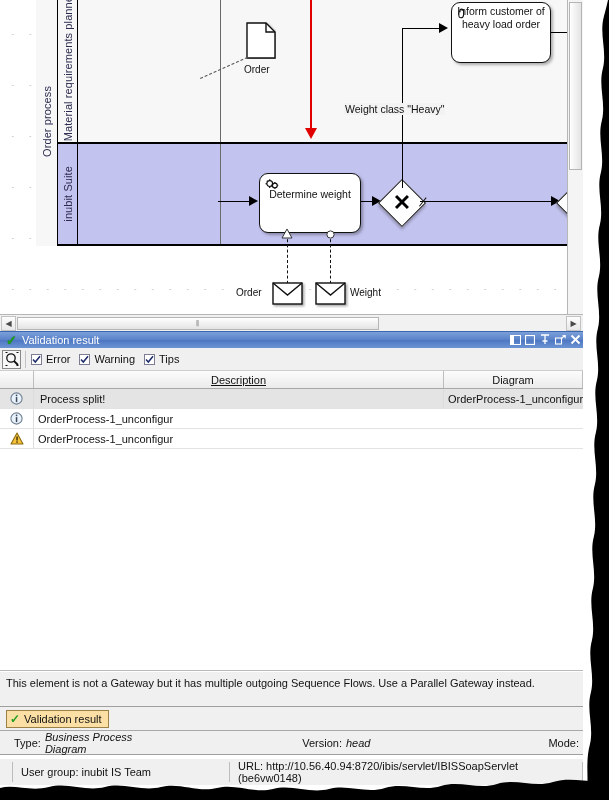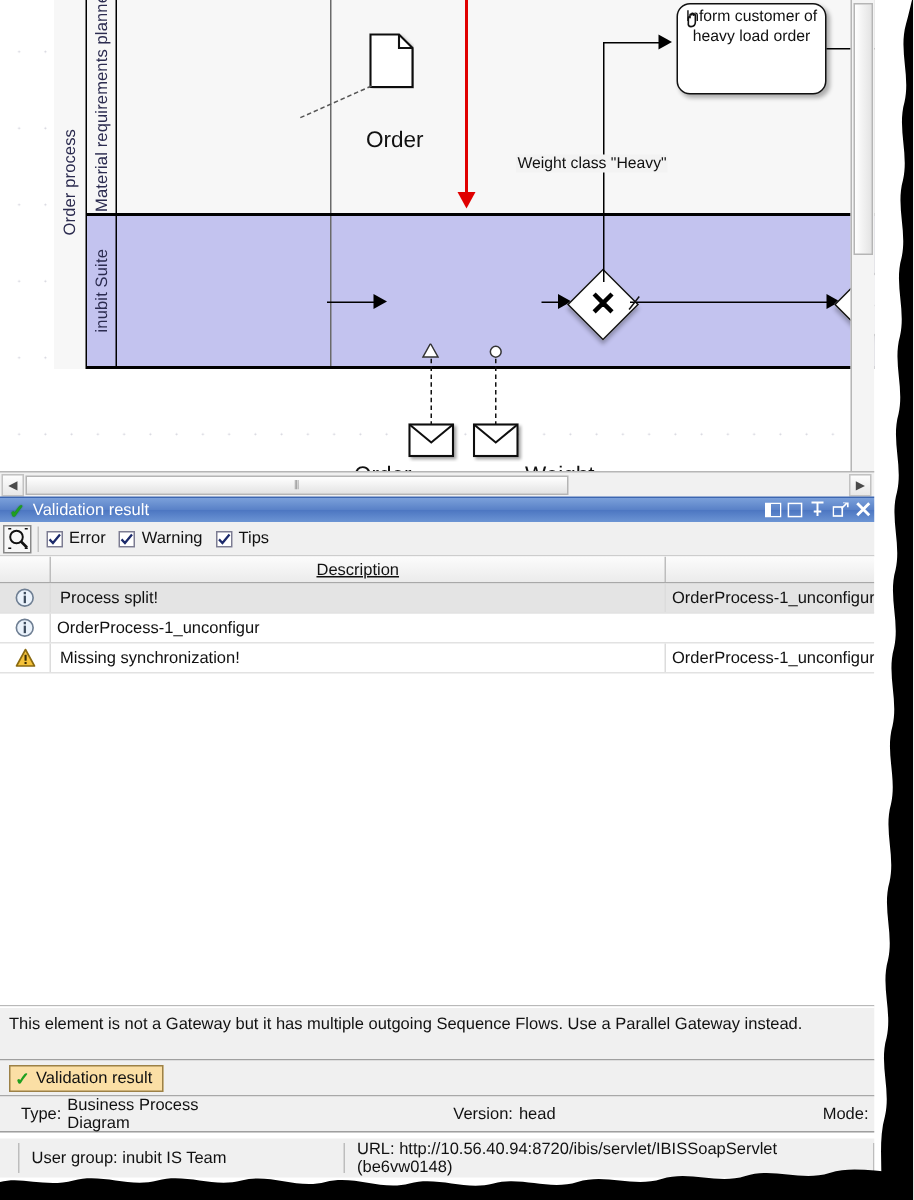--- a/index.html
+++ b/index.html
@@ -111,23 +111,22 @@
     width: 15px; height: 14px;
   }
 
   
   #data-order {
     position: absolute; left: 246px; top: 22px;
     width: 30px; height: 37px;
   }
   .doc-label {
     position: absolute;
-    font-size: 15px; color: #111;
+    font-size: 10px; color: #111;
     white-space: nowrap;
-    margin-top: 21px;
   }
 
   
   .gateway {
     position: absolute;
     width: 34px; height: 34px;
     background: #fff;
     border: 1.5px solid #111;
     transform: rotate(45deg);
     box-shadow: 2px 2px 3px rgba(0,0,0,.28);
@@ -361,21 +360,21 @@
   #statusbar {
     position: absolute; left: 0; top: 731px;
     width: 583px; height: 24px;
     background: #f0f0f0;
     border-bottom: 1px solid #9f9f9f;
     box-sizing: border-box;
     display: flex; align-items: center;
   }
   .sb-seg { font-size: 11px; color: #111; display: flex; align-items: center; }
   .sb-key { color: #111; margin-right: 4px; }
-  .sb-val { color: #111; }
+  .sb-val { color: #111; font-style: italic; }
 
   
   #bottombar {
     position: absolute; left: 0; top: 759px;
     width: 583px; height: 26px;
     background: #f0f0f0;
     box-sizing: border-box;
     display: flex; align-items: center;
   }
   #bb-gap { width: 12px; height: 20px; border-right: 1px solid #bdbdbd; }
@@ -448,20 +447,41 @@
     <div class="doc-label" style="left:244px; top:64px;">Order</div>
 
     <div class="dotted-assoc" style="left:200px; top:78px; width:52px; transform: rotate(-24deg);"></div>
 
     <div class="red-line" style="left:310px; top:-6px; height:134px;"></div>
     <div class="arrow-d-red" style="left:305px; top:128px;"></div>
 
     <div class="line hline" style="left:218px; top:201px; width:34px;"></div>
     <div class="arrow-r" style="left:249px; top:196px;"></div>
 
+    <div class="task" id="task-determine">
+      <svg class="task-icon" viewBox="0 0 16 15">
+        <g fill="none" stroke="#111" stroke-width="1.3">
+          <circle cx="5" cy="6" r="3.1"></circle>
+          <circle cx="10.5" cy="8" r="2.6"></circle>
+        </g>
+        <g stroke="#111" stroke-width="1.3">
+          <line x1="5" y1="1.3" x2="5" y2="2.6"></line>
+            <line x1="5" y1="9.4" x2="5" y2="10.7"></line>
+          <line x1="0.6" y1="6" x2="1.9" y2="6"></line>
+            <line x1="8.1" y1="6" x2="9.4" y2="6"></line>
+          <line x1="1.9" y1="2.9" x2="2.8" y2="3.8"></line>
+            <line x1="7.2" y1="8.2" x2="8.1" y2="9.1"></line>
+          <line x1="10.5" y1="4.4" x2="10.5" y2="5.3"></line>
+            <line x1="10.5" y1="10.7" x2="10.5" y2="11.6"></line>
+          <line x1="6.9" y1="8" x2="7.8" y2="8"></line>
+            <line x1="13.2" y1="8" x2="14.1" y2="8"></line>
+        </g>
+      </svg>
+      <span style="margin-top:12px;">Determine weight</span>
+    </div>
 
     <div class="line hline" style="left:361px; top:201px; width:27px;"></div>
     <div class="arrow-r" style="left:372px; top:196px;"></div>
 
     <div id="gw-x-wrap">
       <div class="gateway"></div>
       <div class="gw-glyph">✕</div>
     </div>
 
     <div class="line vline" style="left:402px; top:28px; height:160px;"></div>
@@ -593,20 +613,21 @@
           </svg>
       </span>
       <span class="cbx-lbl">Tips</span>
     </div>
   </div>
 
   <div id="result-table">
     <div class="thead">
       <div class="th c0"></div>
       <div class="th c1">Description</div>
+      <div class="th c2">Diagram</div>
     </div>
 
     <div class="trow sel">
       <div class="td c0">
         <svg width="13" height="13" viewBox="0 0 13 13">
           <circle cx="6.5" cy="6.5" r="5.6" fill="#eaf2fb" stroke="#6f7f93" stroke-width="1.1"></circle>
           <rect x="5.8" y="2.6" width="1.5" height="1.6" fill="#3c4a5c"></rect>
           <rect x="5.8" y="5.1" width="1.5" height="5" fill="#3c4a5c"></rect>
         </svg>
       </div>
@@ -626,21 +647,20 @@
     </div>
 
     <div class="trow">
       <div class="td c0">
         <svg width="14" height="13" viewBox="0 0 14 13">
           <path d="M7 1 L13 12 H1 Z" fill="#f5c23a" stroke="#8a6a10" stroke-width="1.1" stroke-linejoin="round"></path>
           <rect x="6.35" y="4.5" width="1.4" height="4" fill="#3a2c04"></rect>
           <rect x="6.35" y="9.3" width="1.4" height="1.4" fill="#3a2c04"></rect>
         </svg>
       </div>
-      <div class="td c1">Missing synchronization!</div>
       <div class="td c2">OrderProcess-1_unconfigured</div>
     </div>
   </div>
 
   <div id="detail-box">
     <span>This element is not a Gateway but it has multiple outgoing Sequence Flows. Use a Parallel Gateway instead.</span>
   </div>
 
   <div id="tabstrip">
     <div id="tab-validation">

